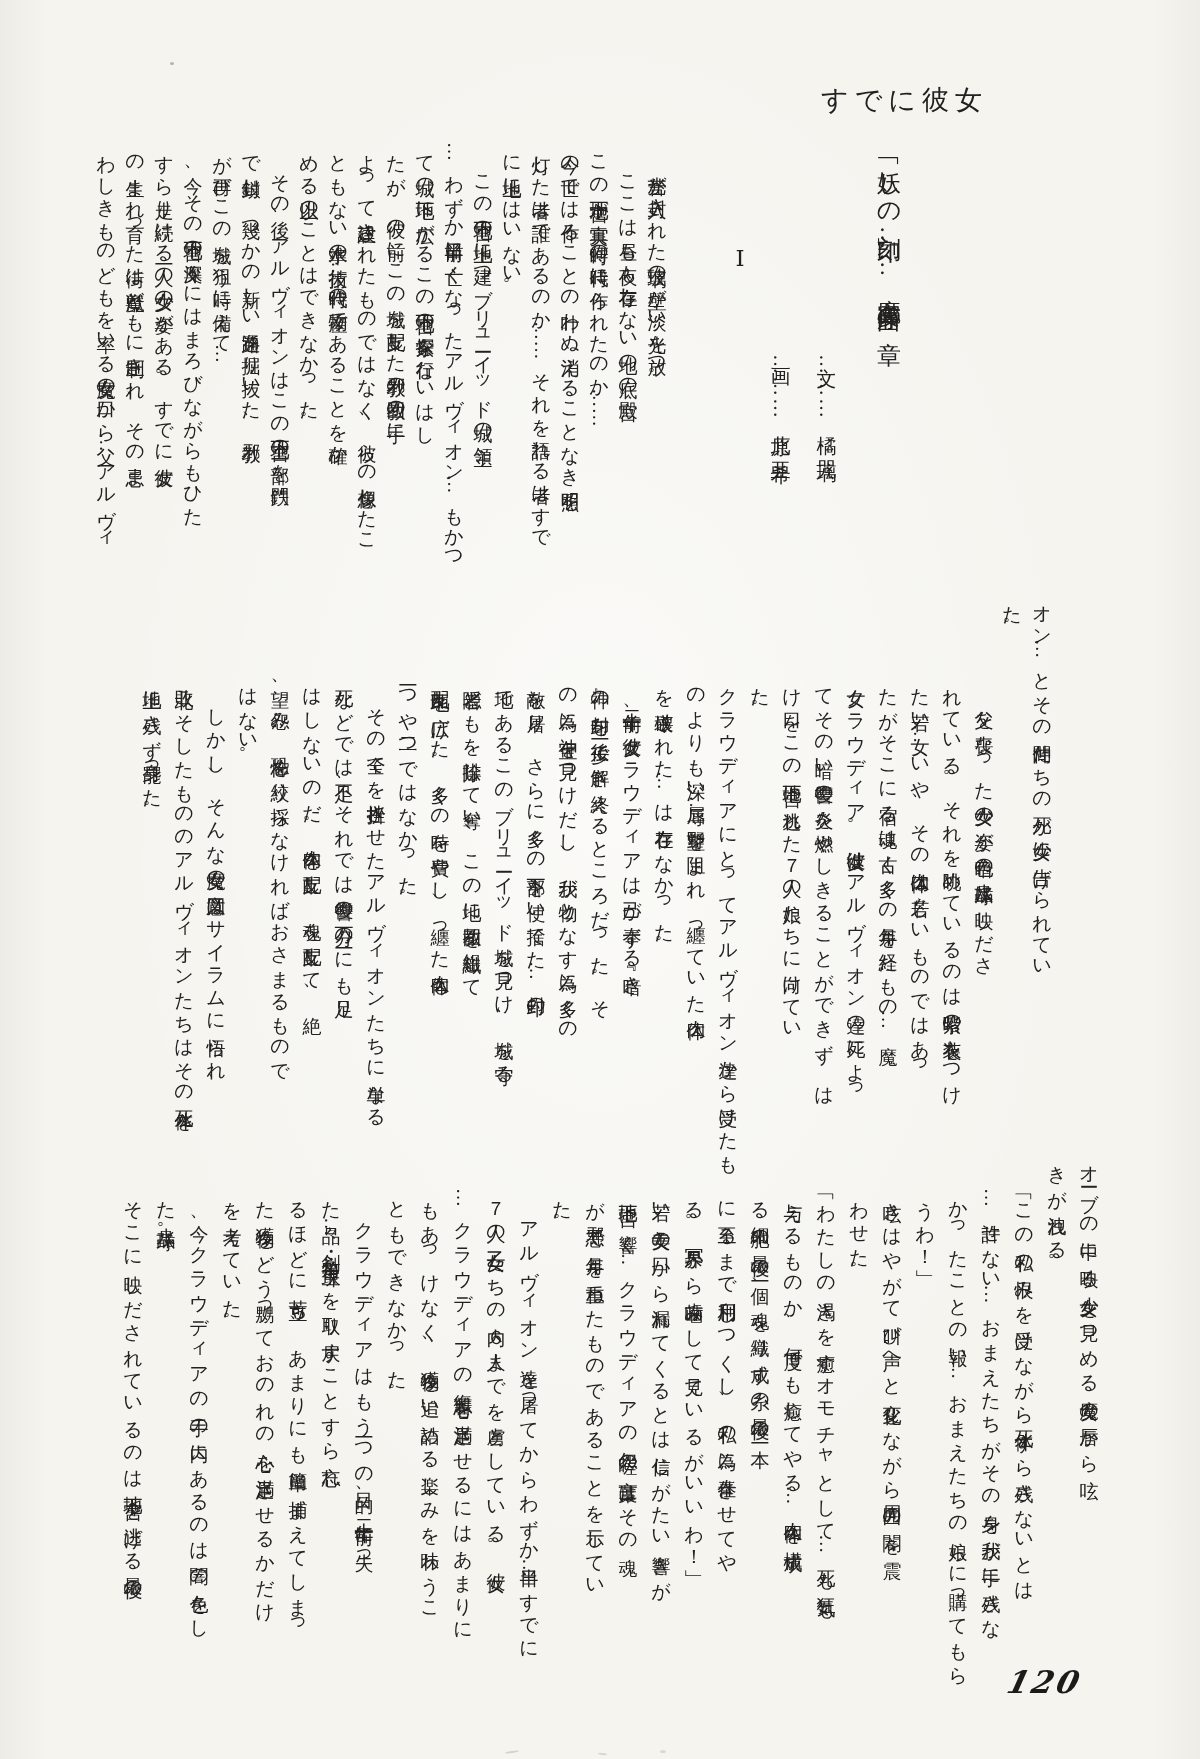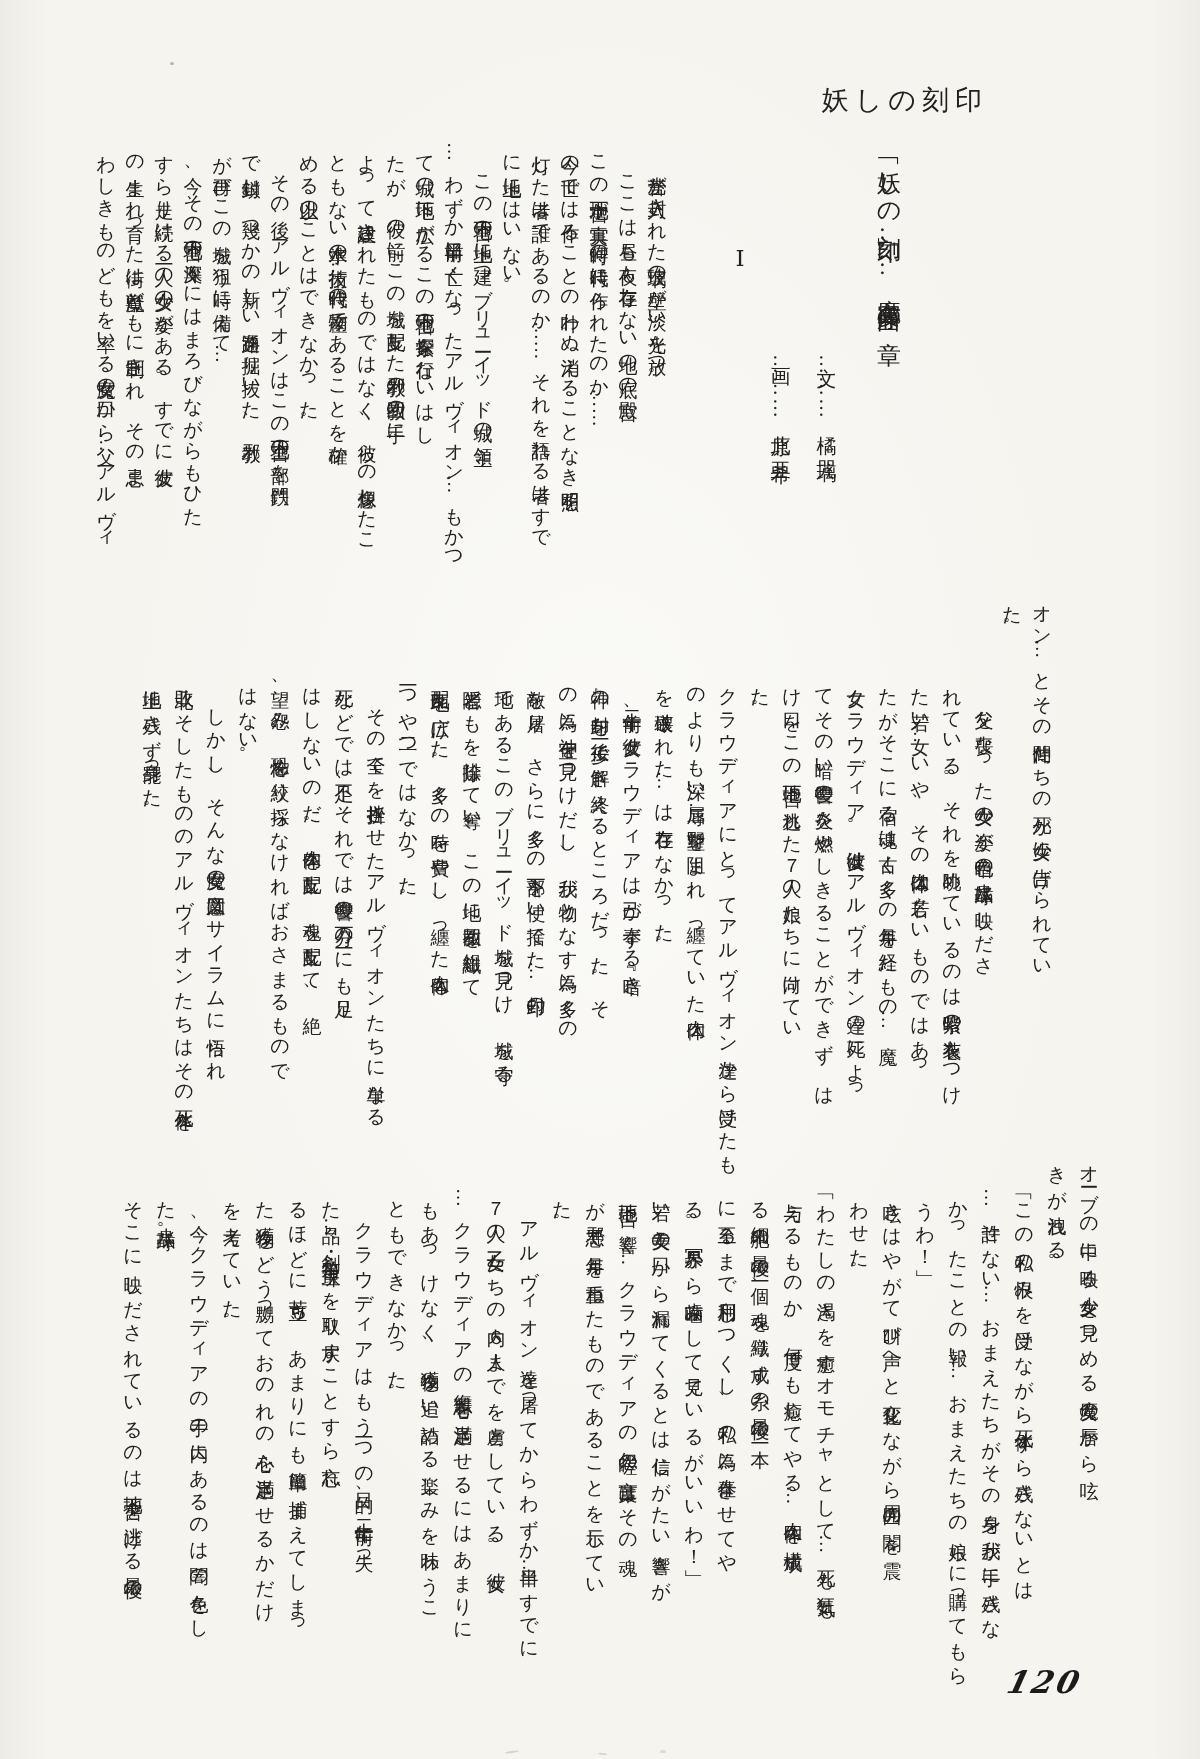--- a/index.html
+++ b/index.html
@@ -66,21 +66,21 @@
   .sp1{left:170px;top:62px;width:4px;height:3px;}
   .sp2{left:505px;top:1751px;width:14px;height:2px;transform:rotate(-8deg);opacity:.5;}
   .sp3{left:598px;top:1753px;width:9px;height:2px;transform:rotate(6deg);opacity:.45;}
   .sp4{left:660px;top:1750px;width:6px;height:3px;opacity:.4;}
 </style>
 </head>
 <body>
 
 <div class="page">
 
-  <div id="page-header">妖しの刻印</div>
+  <div id="page-header">すでに彼女</div>
 
   <div id="story-title" class="vtext">「妖しの刻印」……魔宴序曲の章</div>
 
   <div id="credits" class="vtext"><span>文………橘　咒璃</span>
 <span>画………北原　亜希</span></div>
 
   <div id="section-numeral" class="vtext">Ⅰ</div>
 
   <div id="band1" class="vtext band">　光苔が封入された玻璃の壁が淡い光を放つ。
 　ここは昼も夜も存在しない地の底の宮殿。

